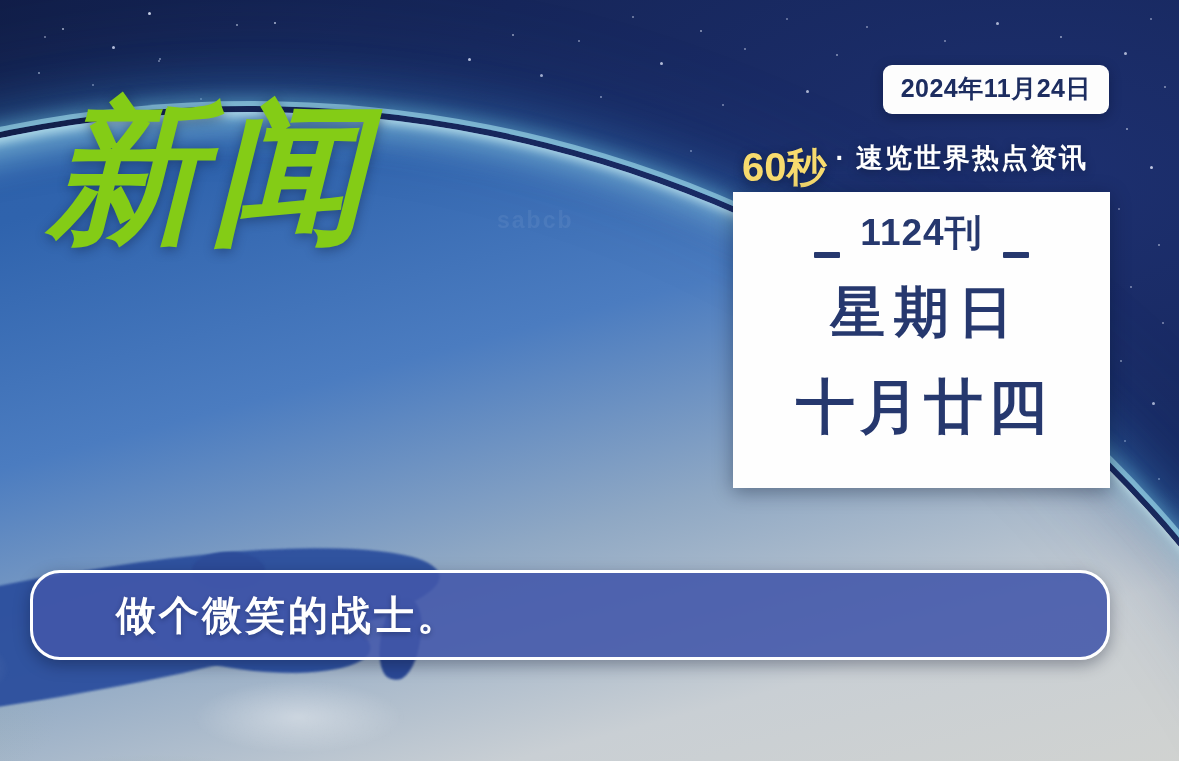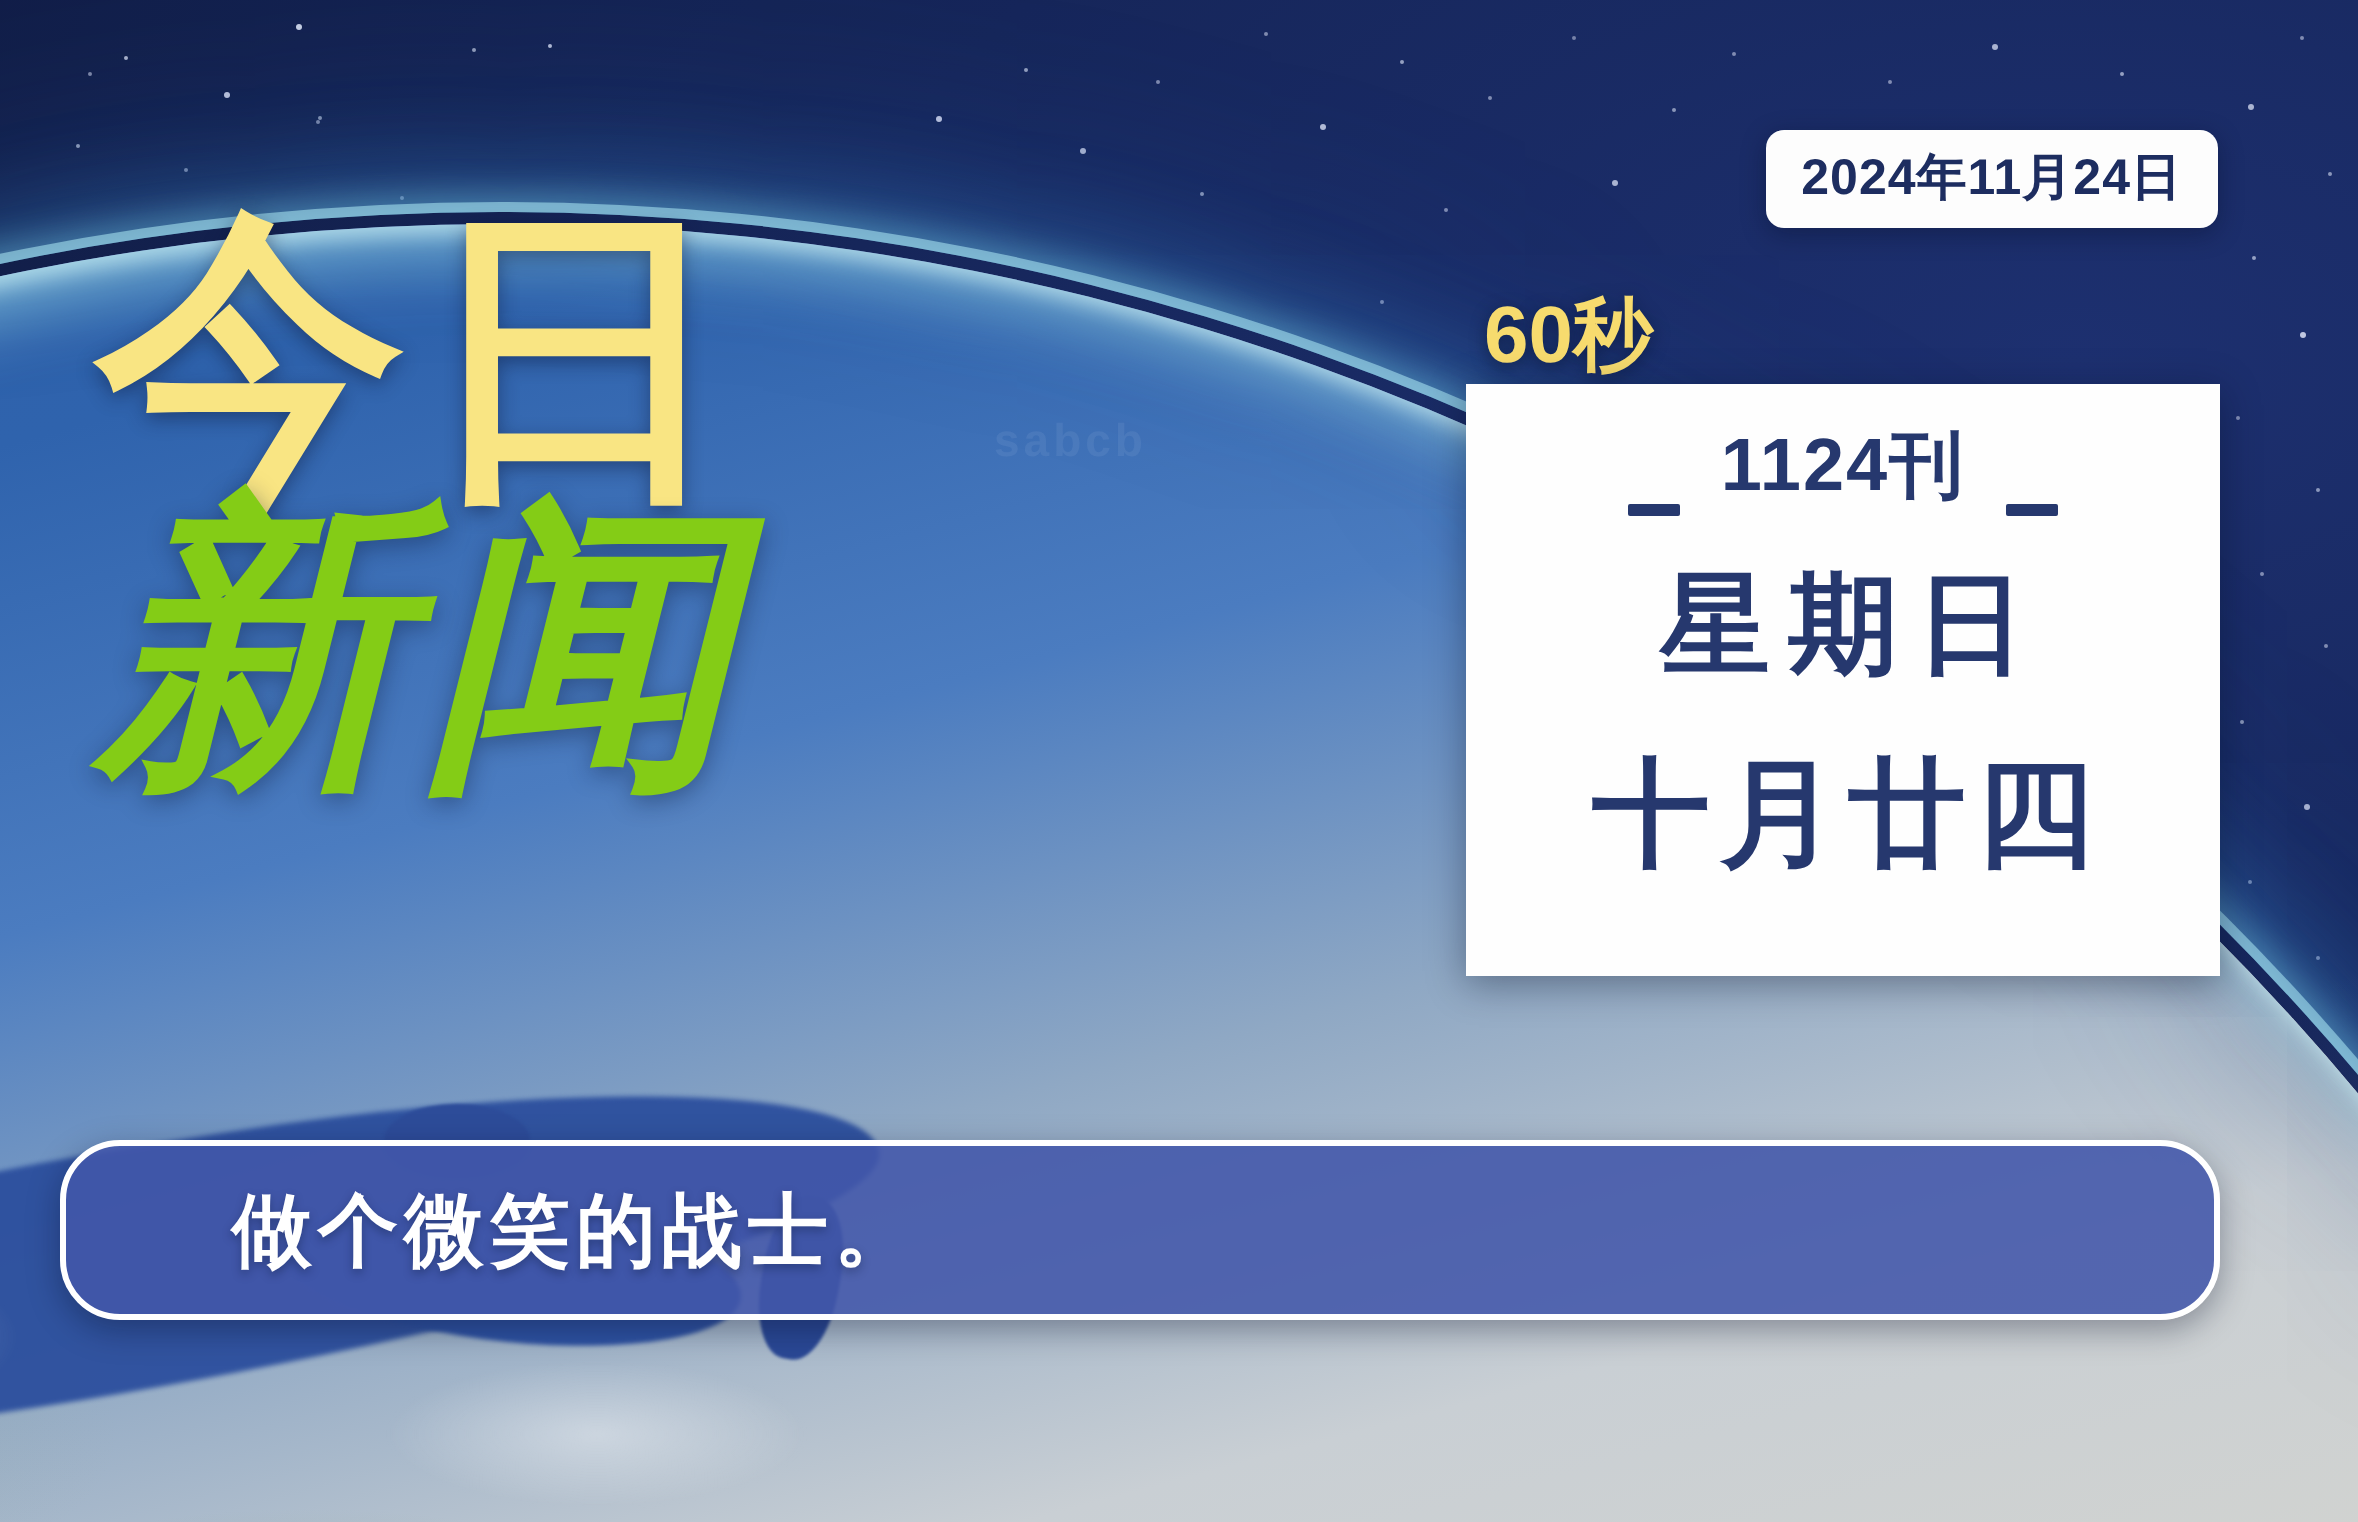--- a/index.html
+++ b/index.html
@@ -399,26 +399,26 @@
       <div class="clouds"></div>
       <div class="earth-rim"></div>
     </div>
   </div>
 
   <div class="watermark">sabcb</div>
 
   <div class="date-pill">2024年11月24日</div>
 
   <div class="title-block">
-    <div class="title-line title-today">今日</div>
     <div class="title-line title-news">新闻</div>
   </div>
 
   <div class="tagline">
     <span class="sec">60秒</span>
+    <span class="rest">· 速览世界热点资讯</span>
   </div>
 
   <div class="info-card">
     <div class="issue-row">
       <span class="issue-dash"></span>
       <span>1124刊</span>
       <span class="issue-dash"></span>
     </div>
     <div class="weekday">星期日</div>
     <div class="lunar">十月廿四</div>

